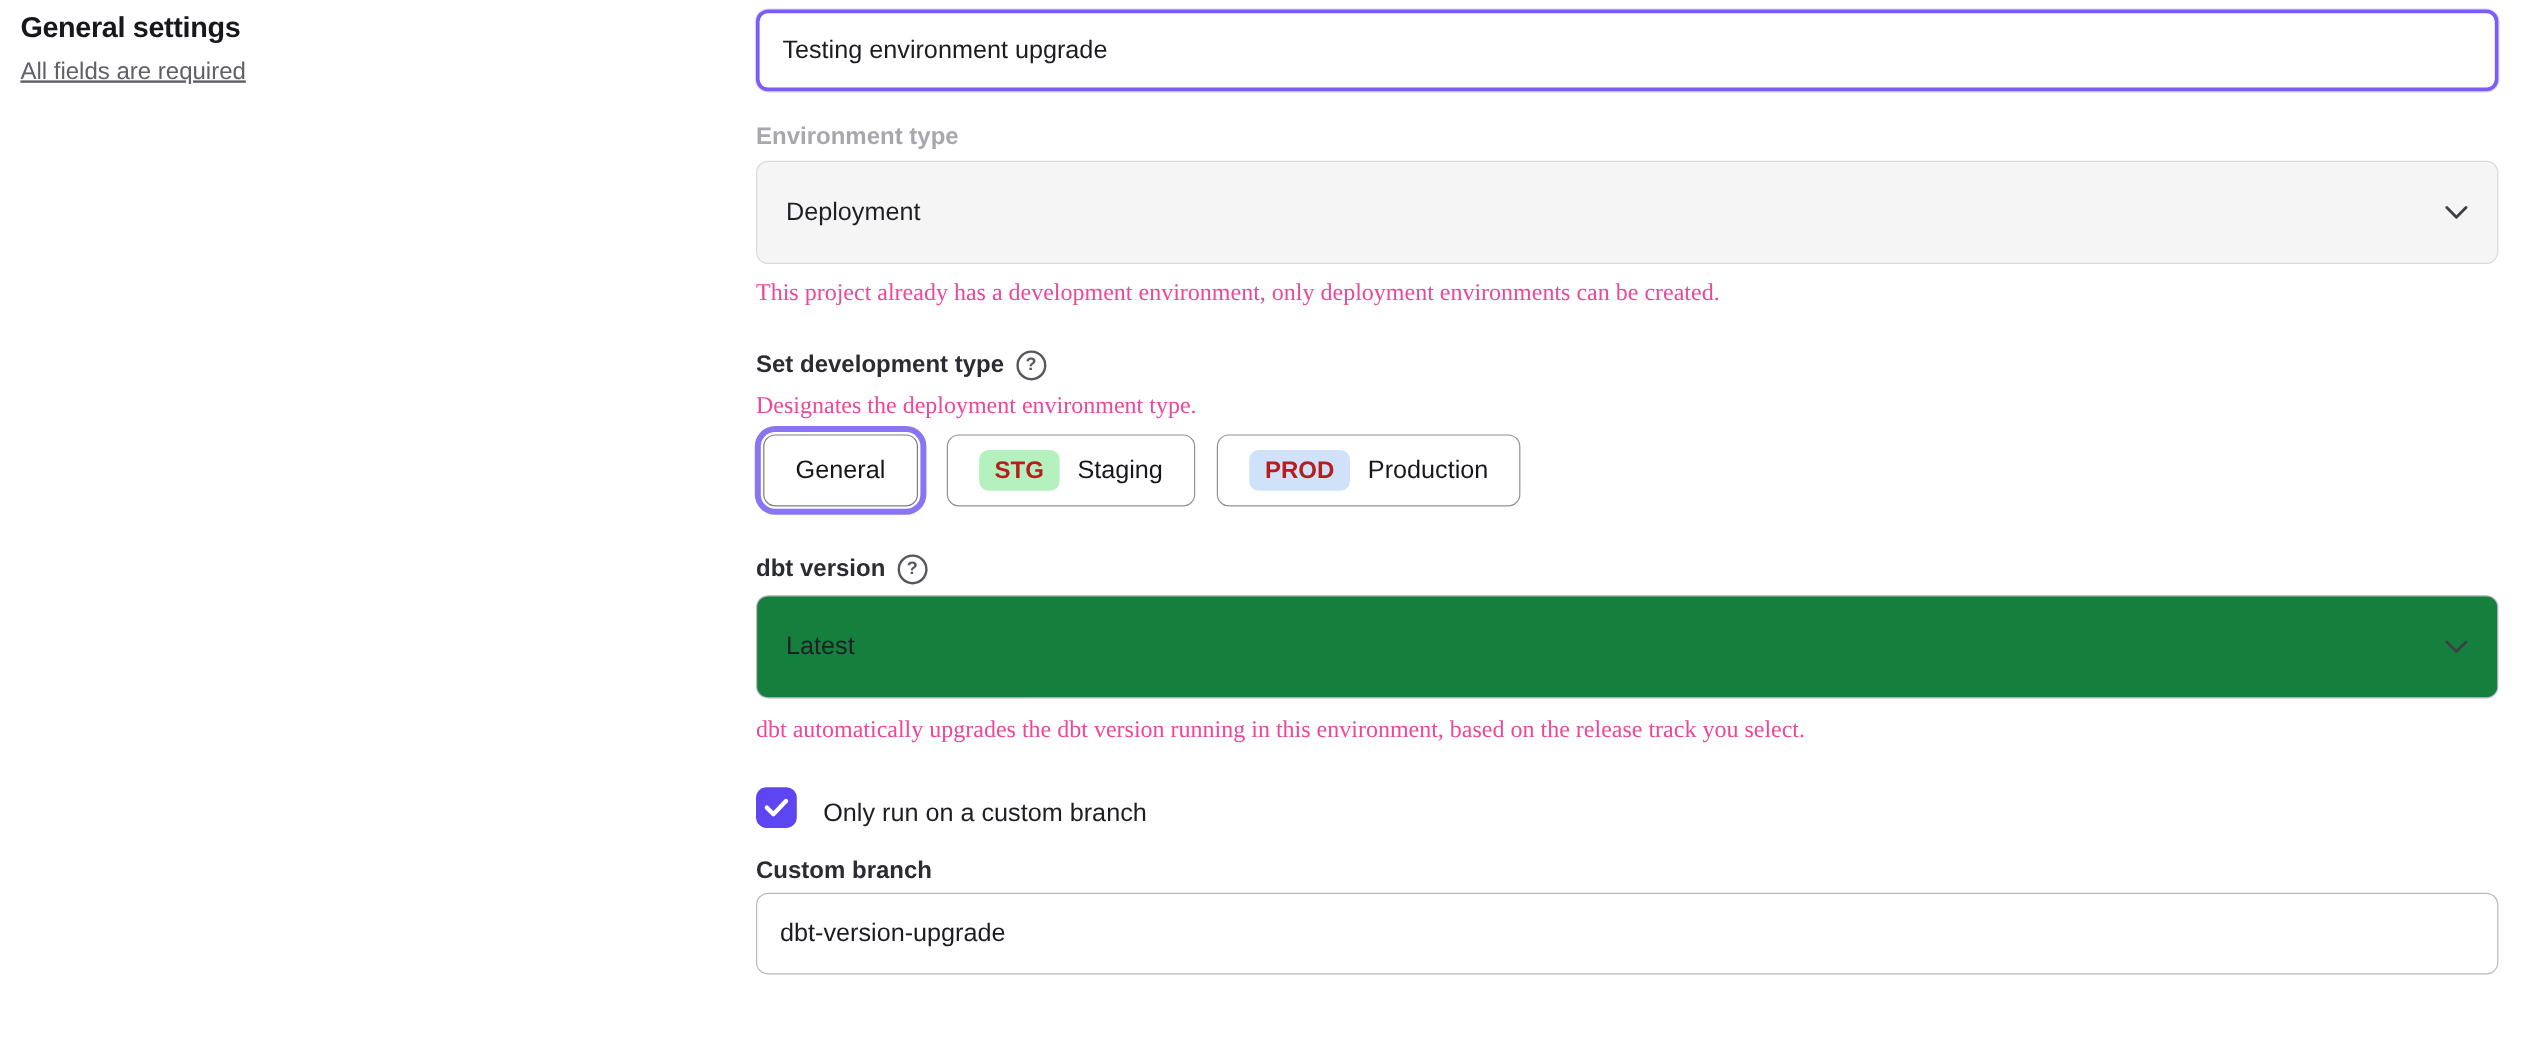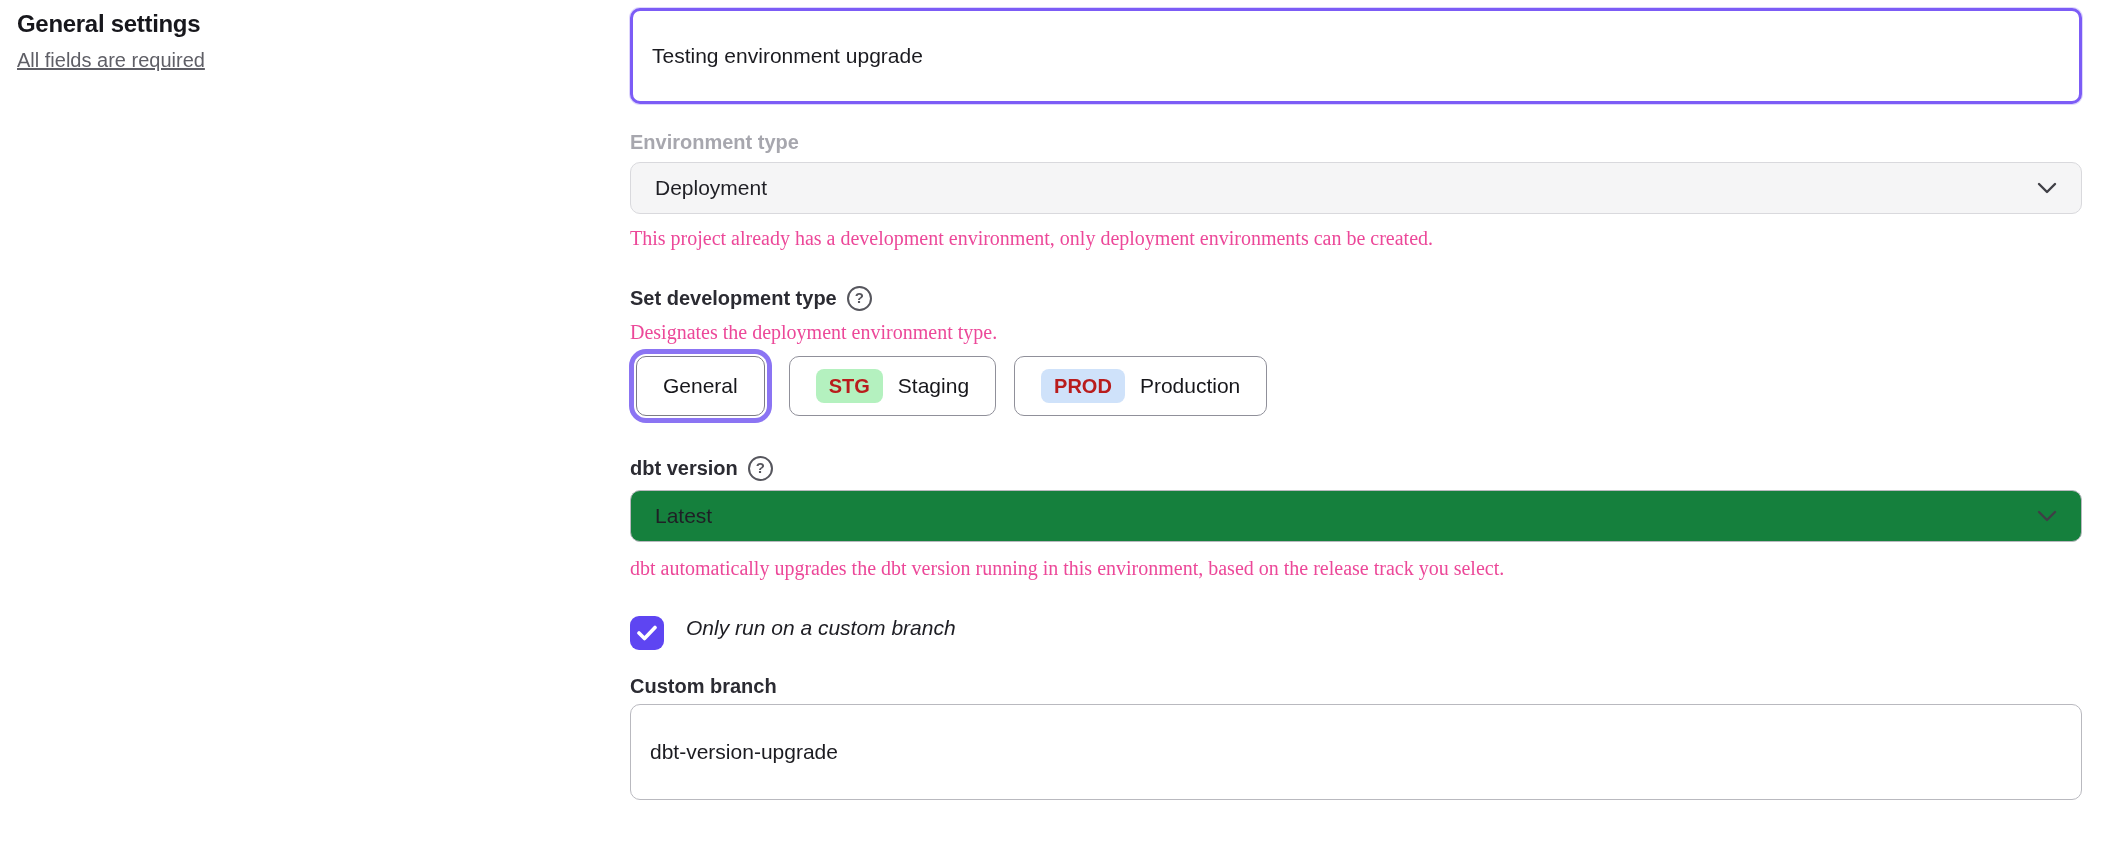--- a/index.html
+++ b/index.html
@@ -32,33 +32,33 @@
 
   .help-icon {
     width: 25px; height: 25px; margin-left: 10px;
     border: 2px solid #56565d; border-radius: 50%;
     display: inline-flex; align-items: center; justify-content: center;
     font-size: 15px; font-weight: 700; color: #56565d;
     cursor: pointer; flex: none;
   }
 
   .text-input {
-    width: 100%; height: 96px; border-radius: 10px;
+    width: 100%; height: 68px; border-radius: 10px;
     font-family: "Liberation Sans", sans-serif;
     font-size: 21px; color: #1b1b20; padding: 0 19px;
     background: #fff; outline: none;
   }
   .text-input.focused {
     border: 3px solid #7c5cf6;
     box-shadow: 0 0 0 1px rgba(124, 92, 246, 0.25);
   }
   .text-input.normal { border: 1px solid #b9b9bf; }
 
   .select-box {
-    width: 100%; height: 52px; border-radius: 10px;
+    width: 100%; height: 86px; border-radius: 10px;
     display: flex; align-items: center; justify-content: space-between;
     padding: 0 24px; font-size: 21px; color: #1f1f25; cursor: pointer;
   }
   .select-box.disabled { background: #f5f5f6; border: 1px solid #d9d9dd; }
   .select-box.enabled  { background: #15803d; border: 1px solid #b9b9bf; }
 
   .chevron svg { display: block; }
 
   .helper-text { font-size: 20px; color: #ec4899; line-height: 28px; font-family: Liberation Serif, serif; }
 
@@ -75,21 +75,21 @@
     box-shadow: 0 0 0 2px #ffffff, 0 0 0 7px #8b74f3;
     margin: 0 6px;
   }
   .type-badge {
     font-size: 20px; font-weight: 600; color: #b91c1c;
     padding: 7px 13px; border-radius: 8px; line-height: 1;
   }
   .badge-stg  { background: #b4f1bf; }
   .badge-prod { background: #cfe2fa; }
 
-  .checkbox-row { display: flex; align-items: flex-start; gap: 22px; font-style: italic; }
+  .checkbox-row { display: flex; align-items: flex-end; gap: 22px; }
   .checkbox {
     width: 34px; height: 34px; border-radius: 9px;
     background: #5e45f2; display: flex; align-items: center; justify-content: center;
     cursor: pointer; flex: none;
   }
   .checkbox-label { font-size: 21px; color: #1d1d23; }
 
   
   .m-label-1 { margin-top: 14px; }
   .m-input-1 { margin-top: 8px; }

